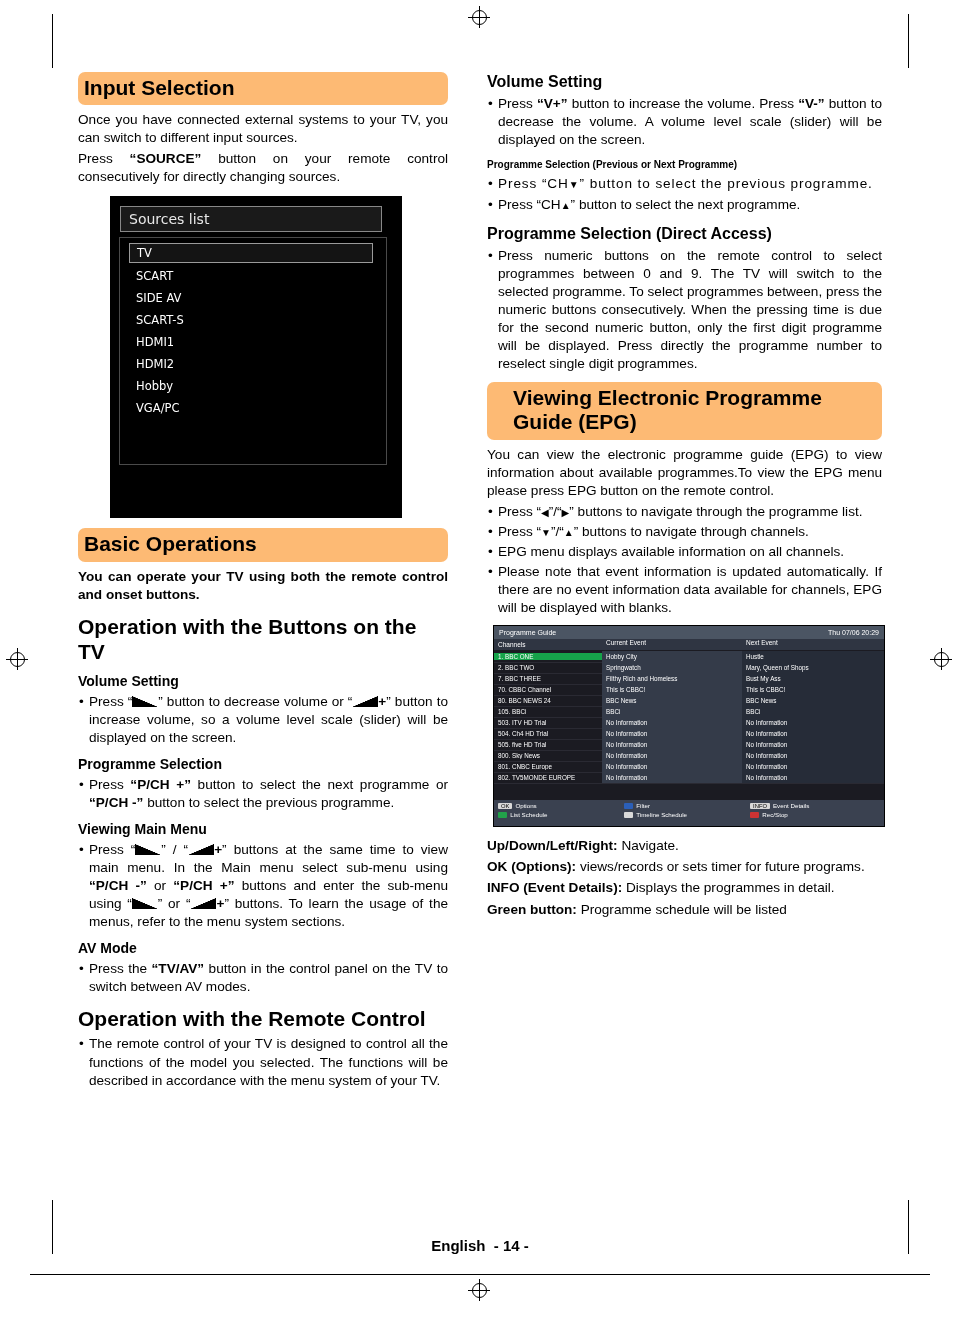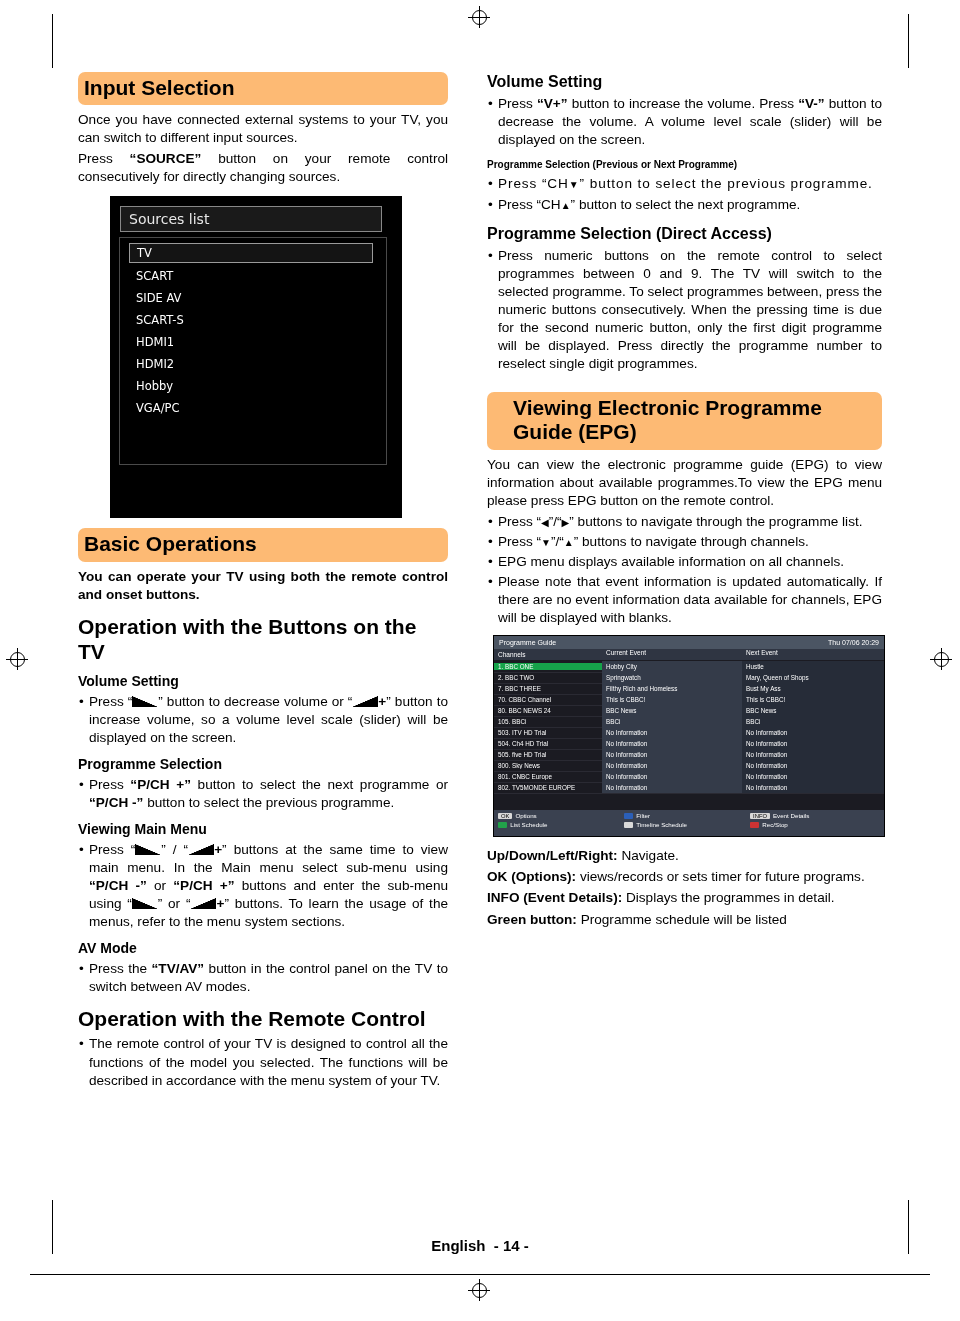--- a/index.html
+++ b/index.html
@@ -219,21 +219,21 @@
       <li>
         <span>Press “CH</span><span class="arrow-up"></span><span>” button to select the next programme.</span>
       </li>
     </ul>
 
     <h2 class="sub" style="font-size:16px;">Programme Selection (Direct Access)</h2>
     <ul>
       <li>Press numeric buttons on the remote control to select programmes between 0 and 9. The TV will switch to the selected programme. To select programmes between, press the numeric buttons consecutively. When the pressing time is due for the second numeric button, only the first digit programme will be displayed. Press directly the programme number to reselect single digit programmes.</li>
     </ul>
 
-    <h1 class="section" style="margin-top:19px;padding-left:26px;">Viewing Electronic Programme Guide (EPG)</h1>
+    <h1 class="section" style="margin-top:9px;padding-left:26px;">Viewing Electronic Programme Guide (EPG)</h1>
     <p>You can view the electronic programme guide (EPG) to view information about available programmes.To view the EPG menu please press EPG button on the remote control.</p>
     <ul>
       <li>
         <span>Press “</span><span class="arrow-lt"></span><span>”/“</span><span class="arrow-rt"></span><span>” buttons to navigate through the programme list.</span>
       </li>
       <li>
         <span>Press “</span><span class="arrow-dn"></span><span>”/“</span><span class="arrow-up"></span><span>” buttons to navigate through channels.</span>
       </li>
       <li>EPG menu displays available information on all channels.</li>
       <li>Please note that event information is updated automatically. If there are no event information data available for channels, EPG will be displayed with blanks.</li>

